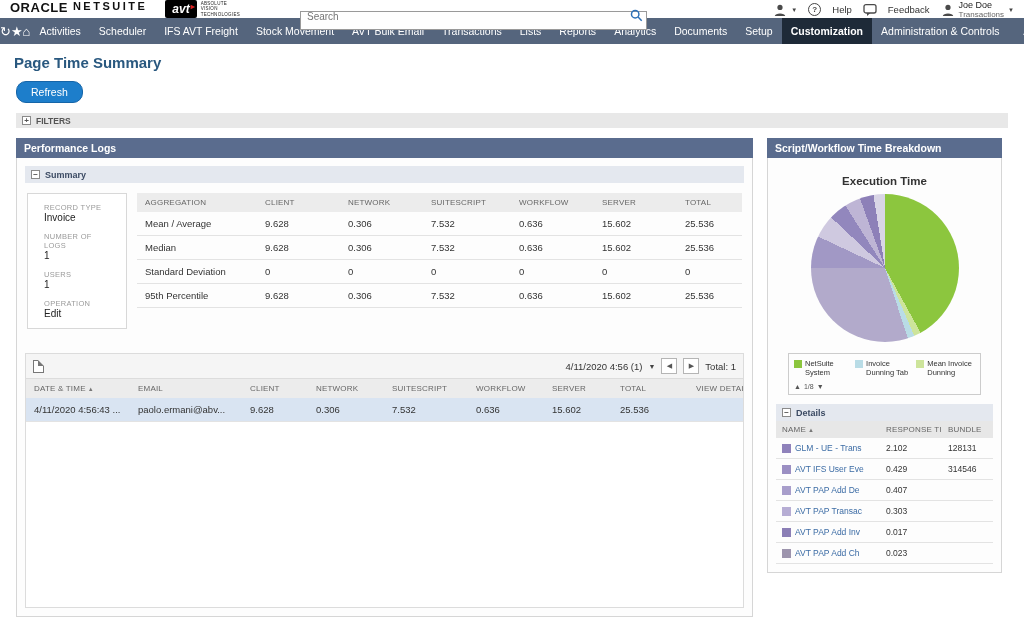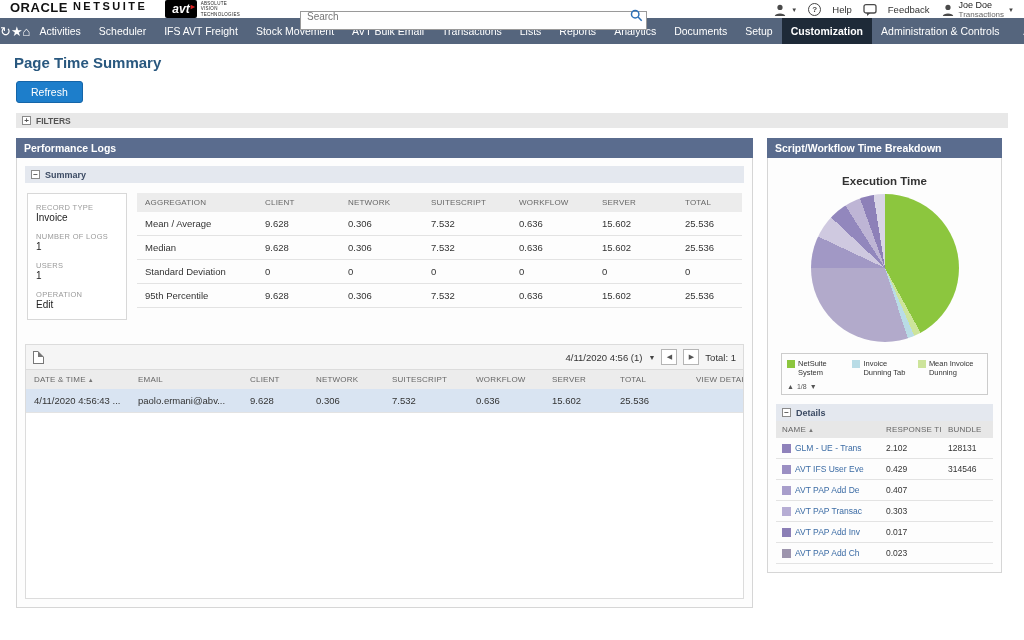--- a/index.html
+++ b/index.html
@@ -32,39 +32,39 @@
   .nav { height:26px; background:#55657d; display:flex; align-items:stretch; color:#fff; }
   .nav-ico { width:30px; display:flex; align-items:center; justify-content:center; font-size:13px; cursor:pointer; }
   .nav-item { padding:0 9px; display:flex; align-items:center; font-size:10.5px; white-space:nowrap; cursor:pointer; }
   .nav-item.active { background:#1e2a38; font-weight:bold; }
   .nav-ellipsis { margin-left:auto; padding:0 14px; display:flex; align-items:center; font-size:11px; cursor:pointer; }
 
   
   .page-title { padding:10px 14px 4px; font-size:15px; font-weight:bold; color:#29587f; }
   .btn-row { padding:6px 16px 10px; }
   .btn-refresh { background:#1d7ecb; border:1px solid #1565a8; color:#fff; font-size:10.5px;
-    padding:4px 14px; border-radius:3px; cursor:pointer; font-family:inherit; }
+    padding:4px 14px; border-radius:10px; cursor:pointer; font-family:inherit; }
   .filters-bar { margin:0 16px; height:15px; background:#e8e8e8; display:flex; align-items:center;
     gap:5px; padding:0 6px; font-size:8.5px; font-weight:bold; color:#555; cursor:pointer; }
   .sq-ico { width:9px; height:9px; border:1px solid #8a8a8a; background:#fff; font-size:8px; line-height:7px;
     text-align:center; color:#555; display:inline-block; }
 
   
   .main { display:flex; gap:14px; margin:10px 16px 0; align-items:flex-start; }
   .panel-left { width:737px; }
   .panel-right { width:235px; }
   .panel-header { height:20px; background:#5a6c8e; color:#fff; font-size:10.5px; font-weight:bold;
     display:flex; align-items:center; padding:0 8px; }
   .panel-body { border:1px solid #d6d6d6; border-top:none; background:#fdfdfd; padding:8px; }
 
   .section-strip { height:17px; background:#e4e8ef; display:flex; align-items:center; gap:5px;
     padding:0 6px; font-size:9px; font-weight:bold; color:#3b4a63; }
 
   .summary-content { display:flex; gap:10px; padding:10px 2px 12px; }
-  .info-box { width:100px; border:1px solid #d8d8d8; background:#fff; padding:9px 8px; display:flex;
+  .info-box { width:100px; border:1px solid #d8d8d8; background:#fff; padding:9px 16px; display:flex;
     flex-direction:column; gap:9px; }
   .info-label { font-size:7.5px; color:#9a9a9a; letter-spacing:.3px; }
   .info-value { font-size:10px; color:#222; margin-top:0; }
 
   table { border-collapse:collapse; table-layout:fixed; width:100%; }
   th { background:#ececec; font-size:8px; color:#666; text-align:left; padding:5px 8px; font-weight:normal;
     letter-spacing:.2px; white-space:nowrap; overflow:hidden; }
   td { font-size:9.5px; color:#333; padding:6px 8px; border-bottom:1px solid #e3e3e3; white-space:nowrap; overflow:hidden; }
 
   .logs-toolbar { margin-top:12px; height:25px; background:#f5f5f5; border:1px solid #dcdcdc; border-bottom:none;
@@ -76,21 +76,21 @@
   .pager .caret { font-size:7px; color:#444; cursor:pointer; }
   .pg-btn { width:16px; height:16px; border:1px solid #b5b5b5; background:#fff; display:inline-flex;
     align-items:center; justify-content:center; font-size:7px; color:#555; cursor:pointer; }
   .logs-wrap { border:1px solid #dcdcdc; background:#fff; }
   .row-selected td { background:#d9e4f2; }
   .logs-empty { height:185px; background:#fff; }
 
   
   .exec-title { text-align:center; font-size:11.5px; font-weight:bold; color:#333; margin:9px 0 7px; }
   .pie { width:148px; height:148px; border-radius:50%; margin:0 auto; }
-  .legend-box { margin:11px 5px 9px; border:1px solid #ccc; padding:5px 5px 4px; display:flex; flex-wrap:wrap;
+  .legend-box { margin:11px 12px 9px; border:1px solid #ccc; padding:5px 5px 4px; display:flex; flex-wrap:wrap;
     gap:4px 5px; font-size:7.5px; color:#333; }
   .legend-item { display:flex; gap:3px; width:31%; align-items:flex-start; cursor:default; }
   .legend-swatch { width:8px; height:8px; flex:none; margin-top:1px; }
   .legend-pager { width:100%; display:flex; align-items:center; gap:3px; font-size:7px; color:#555; margin-top:2px; }
   .legend-pager .t { cursor:pointer; }
 
   .details-table th { padding:4px 6px; background:#e7e7e7; }
   .details-table td { padding:5px 6px; font-size:8.5px; }
   .name-cell { display:flex; align-items:center; gap:4px; min-width:0; }
   .name-sq { width:9px; height:9px; flex:none; }

